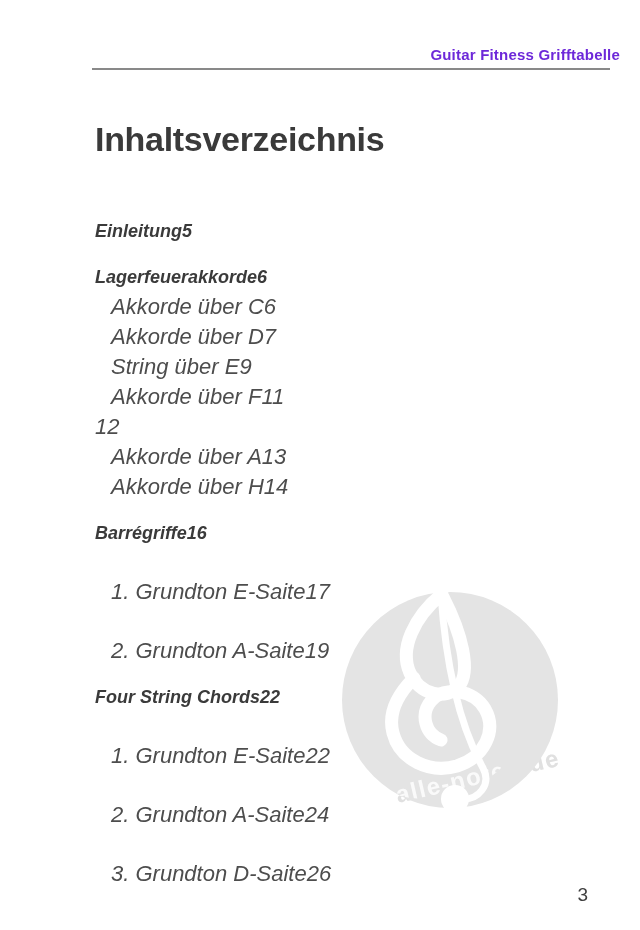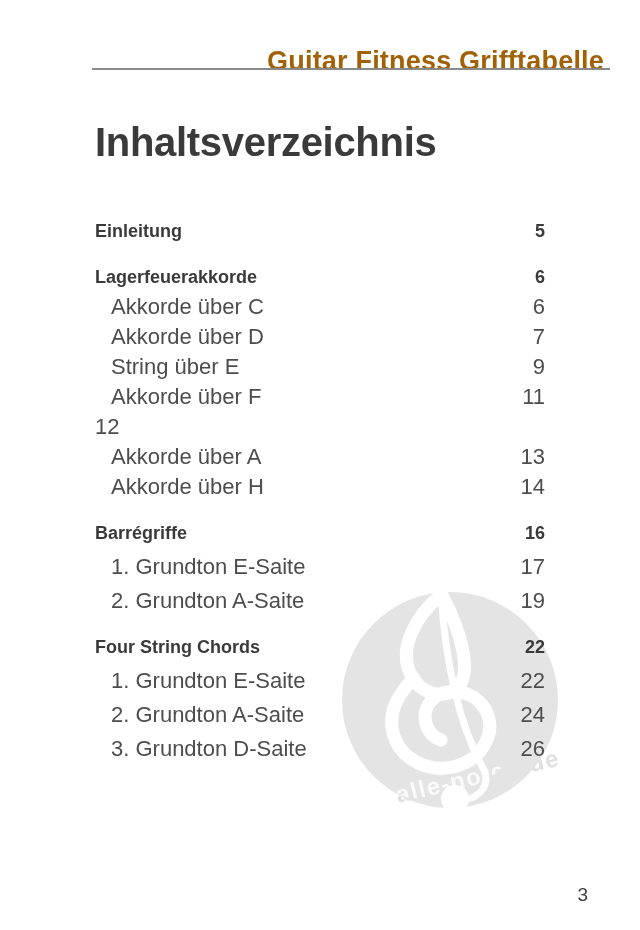--- a/index.html
+++ b/index.html
@@ -5,50 +5,50 @@
   html,body{margin:0;padding:0;}
   body{
     width:640px;height:930px;
     background:#ffffff;
     position:relative;
     overflow:hidden;
     font-family:"Liberation Sans", sans-serif;
     -webkit-font-smoothing:antialiased;
   }
   .running-header{
-    position:absolute;top:46px;right:36px;
-    font-size:27px;font-weight:700;color:#a16207;
+    position:absolute;top:46px;right:20px;
+    font-size:15px;font-weight:700;color:#6d28d9;
     letter-spacing:0.2px;white-space:nowrap;
   }
   .header-rule{
     position:absolute;top:68px;left:92px;right:30px;
     height:2px;background:#898989;
   }
   .page-title{
     position:absolute;top:120px;left:95px;
-    font-size:40px;font-weight:700;color:#3a3a3a;
+    font-size:34px;font-weight:700;color:#3a3a3a;
     letter-spacing:-0.3px;
   }
   .toc{
     position:absolute;top:216px;left:95px;width:450px;
     z-index:2;
   }
   .row{
     height:30px;
-    display:flex;justify-content:space-between;align-items:center;
+    display:flex;justify-content:flex-start;align-items:center;font-style:italic;
   }
   .row.section{
     margin-top:16px;
     font-size:18px;font-weight:700;color:#3a3a3a;
   }
   .row.section:first-child{margin-top:0;}
   .row.item, .row.item-loose{
     font-size:22px;font-weight:400;color:#4d4d4d;
   }
-  .row.item-loose{margin-top:4px;}
+  .row.item-loose{margin-top:29px;}
   .row.item .lbl, .row.item-loose .lbl{padding-left:16px;}
   .pg{text-align:right;}
   .watermark{
     position:absolute;left:330px;top:580px;
     z-index:1;
   }
   .footer-num{
     position:absolute;top:884px;right:52px;
     font-size:19px;color:#3f3f3f;
   }

